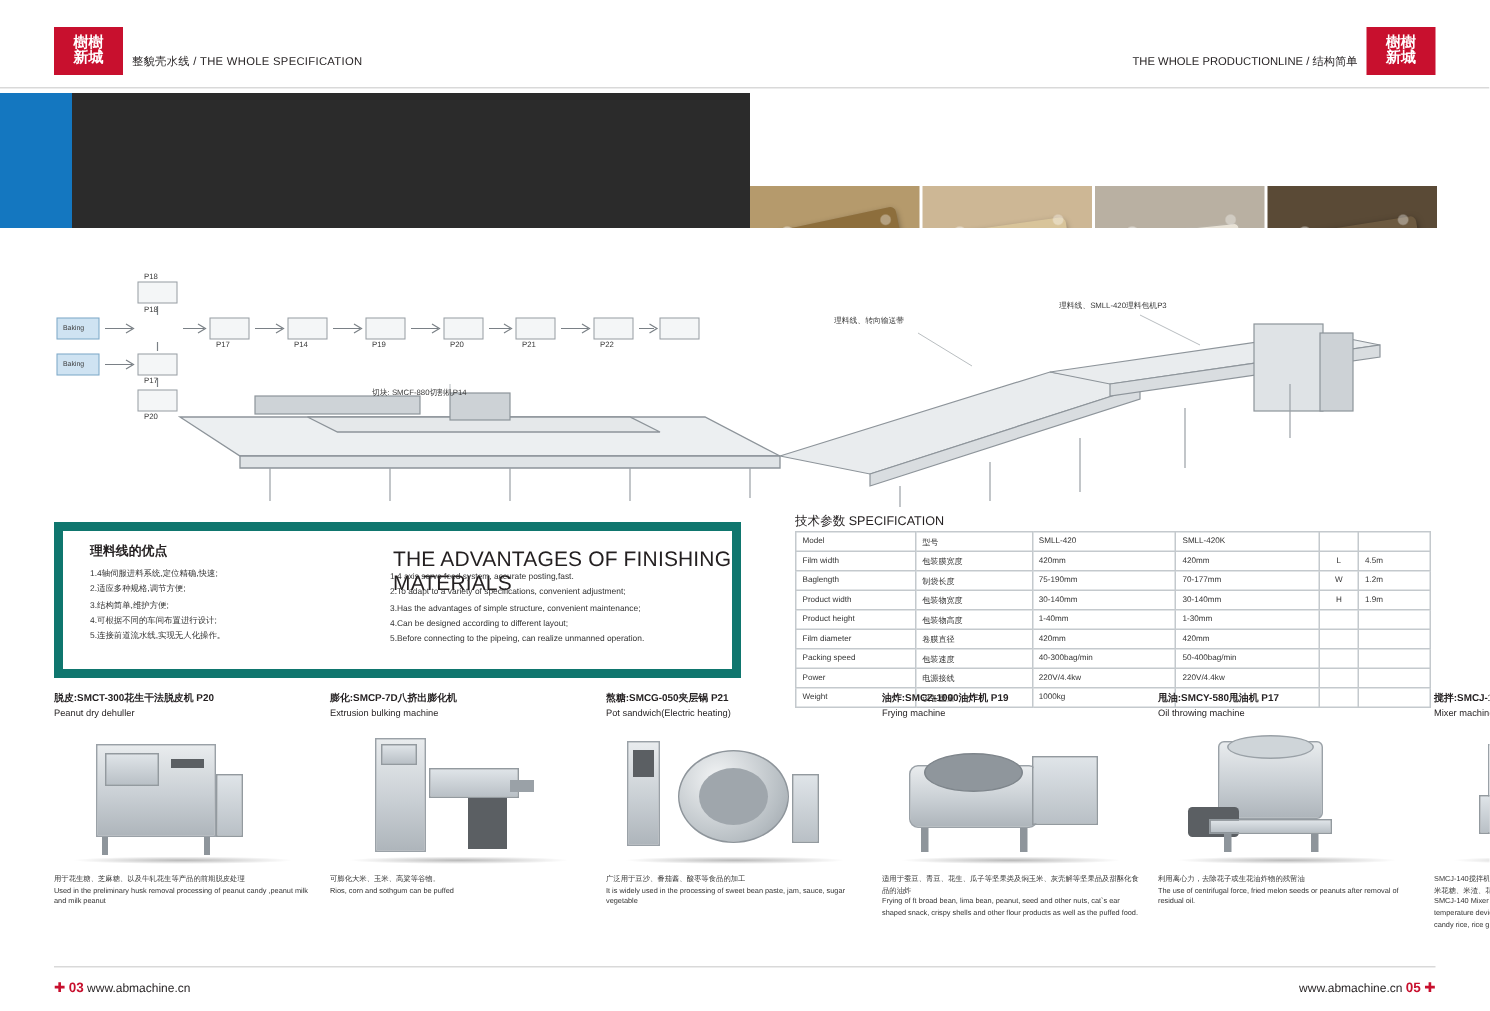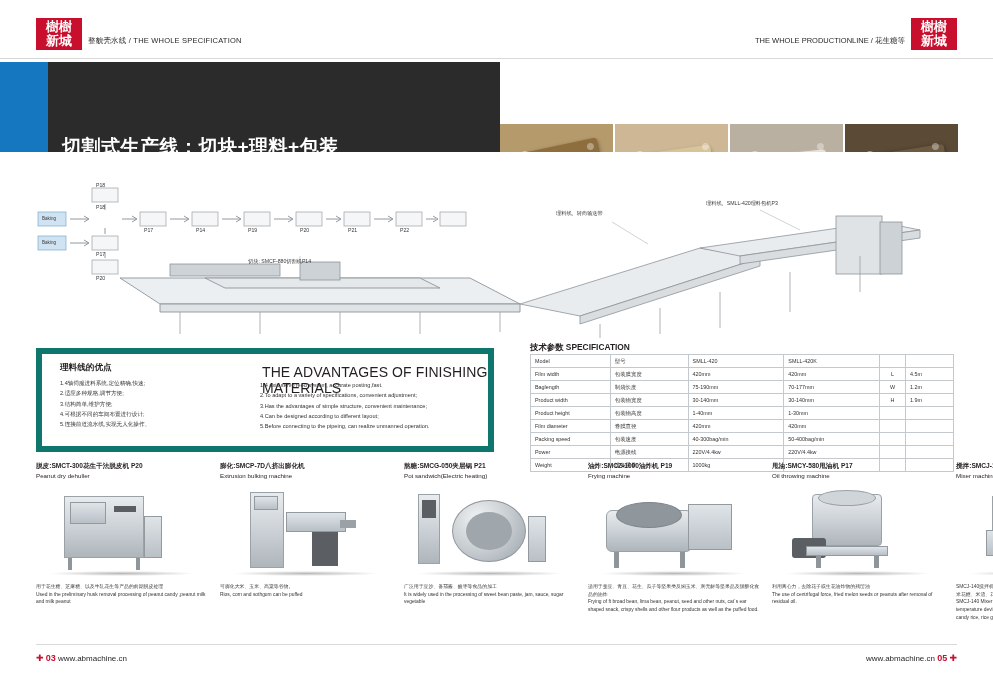--- a/index.html
+++ b/index.html
@@ -11,21 +11,21 @@
     color: #231f20;
     position: relative;
     overflow: hidden;
   }
   .page { position: relative; width: 993px; height: 674px; }
 
   
   .header { position:absolute; left:0; top:0; width:993px; height:60px; background:#ffffff; }
   .hdr-rule { position:absolute; left:0; top:58px; width:993px; height:1px; background:#d9d9d9; }
   .logo-box { position:absolute; width:46px; height:32px; background:#c8102e; color:#fff;
-              display:flex; align-items:center; justify-content:center; font-size:13px; line-height:1.05;
+              display:flex; align-items:center; justify-content:center; font-size:10px; line-height:1.05;
               letter-spacing:0; text-align:right; font-weight:bold; }
   .logo-left { left:36px; top:18px; }
   .logo-right { left:911px; top:18px; }
   .logo-box span { display:block; }
   .brand-left { position:absolute; left:88px; top:36px; font-size:7.5px; color:#231f20; letter-spacing:.2px; }
   .brand-right { position:absolute; right:88px; top:36px; font-size:7.5px; color:#231f20; text-align:right; }
 
   
   .band { position:absolute; left:0; top:62px; width:993px; height:90px; }
   .band-blue { position:absolute; left:0; top:0; width:48px; height:90px; background:#1477c0; }
@@ -61,21 +61,21 @@
   .dlabel { position:absolute; font-size:5.2px; color:#3a3a3a; white-space:nowrap; }
 
   
   .adv { position:absolute; left:36px; top:348px; width:458px; height:104px; border:6px solid #0f766e; background:#ffffff; }
   .adv-cn-title { position:absolute; left:18px; top:8px; font-size:8.6px; font-weight:bold; }
   .adv-cn-list { position:absolute; left:18px; top:24px; width:180px; font-size:5.6px; line-height:1.85; color:#333; }
   .adv-en-title { position:absolute; left:220px; top:10px; font-size:14px; font-weight:normal; letter-spacing:.1px; }
   .adv-en-list { position:absolute; left:218px; top:26px; width:228px; font-size:5.6px; line-height:1.85; color:#333; }
 
   
-  .spec-title { position:absolute; left:530px; top:342px; font-size:8.4px; font-weight:bold; }
+  .spec-title { position:absolute; left:530px; top:342px; font-size:8.4px; font-weight:normal; }
   table.spec { position:absolute; left:530px; top:354px; width:424px; border-collapse:collapse; }
   table.spec td { border:.6px solid #c4c9cd; font-size:5.4px; padding:2px 4px; color:#333; height:13px; }
   .sp-c1 { width:80px; }
   .sp-c2 { width:78px; }
   .sp-c3 { width:96px; }
   .sp-c4 { width:96px; }
   .sp-c5 { width:26px; text-align:center; }
   .sp-c6 { width:48px; }
 
   
@@ -114,28 +114,27 @@
         <span>新城</span>
       </div>
     </div>
     <div class="brand-left">整貌壳水线 / THE WHOLE SPECIFICATION</div>
     <div class="logo-box logo-right">
       <div>
         <span>樹樹</span>
         <span>新城</span>
       </div>
     </div>
-    <div class="brand-right">THE WHOLE PRODUCTIONLINE / 花生糖等</div>
+    <div class="brand-right">THE WHOLE PRODUCTIONLINE / 结构简单</div>
     <div class="hdr-rule"></div>
   </div>
 
   <div class="band">
     <div class="band-blue"></div>
     <div class="band-dark"></div>
-    <div class="band-title">切割式生产线：切块+理料+包装</div>
     <div class="band-sub">Cutting type producing line:  Cutting to rectangular shape + arranging + packing</div>
     <div class="band-cn2">适合膨化/油炸/烘烤类食品（如米花糖、瓜子糖、沙琪玛、花生糖等）</div>
     <div class="band-sub2">Suitable for puffed/Fried/Baking foods&amp;Such as puffed rice candy, seed candy, caramel treats, peanut candy, etc.</div>
 
     <div class="photos">
       <div class="photo ph1">
           <div class="bar-shape"></div>
         </div>
       <div class="photo ph2">
           <div class="bar-shape"></div>

